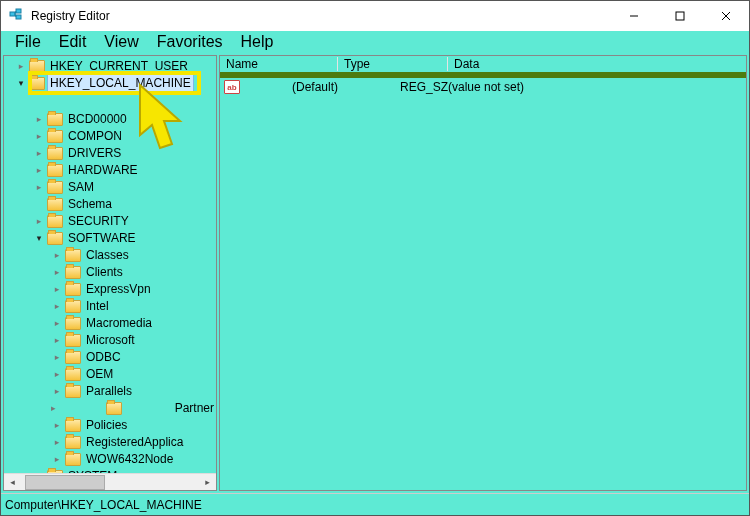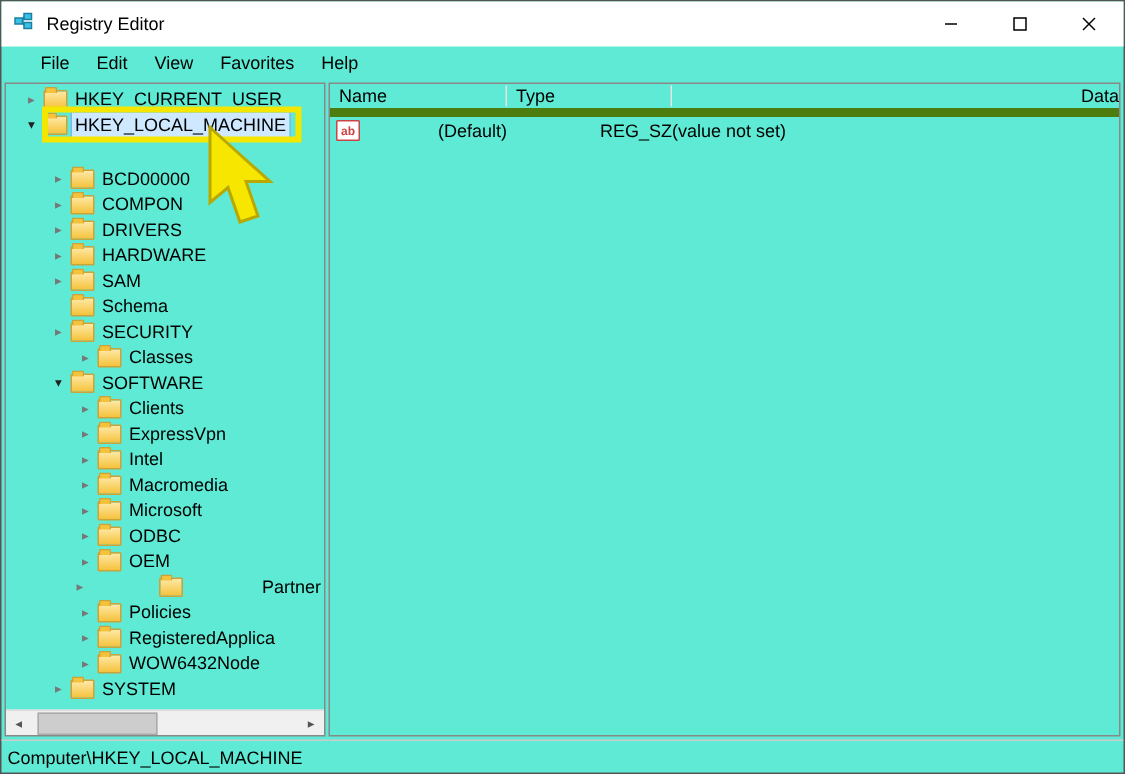--- a/index.html
+++ b/index.html
@@ -3,42 +3,42 @@
 <meta charset="utf-8">
 <style>
   * { box-sizing: border-box; margin: 0; padding: 0; }
   body { font-family: "Segoe UI", Tahoma, sans-serif; font-size: 12px; color: #000; background: #fff; width: 750px; height: 516px; overflow: hidden; position: relative; }
   .window { width: 750px; height: 516px; border: 1px solid #555; display: flex; flex-direction: column; background: #5eead4; }
   .titlebar { height: 30px; display: flex; align-items: center; padding: 0 0 0 8px; background: #fff; }
   .titlebar .app-icon { width: 16px; height: 16px; margin-right: 6px; display:inline-flex; align-items:center; justify-content:center; }
   .titlebar .title { flex: 1; font-size: 12px; }
   .win-btns { display: flex; height: 100%; }
   .win-btn { width: 46px; display: flex; align-items: center; justify-content: center; font-family: "Segoe UI Symbol", sans-serif; font-size: 11px; }
-  .menubar { height: 22px; display: flex; align-items: center; padding-left: 18px; gap: 2px; font-size: 12px; }
+  .menubar { height: 22px; display: flex; align-items: center; padding-left: 6px; gap: 2px; font-size: 16px; }
   .menubar .menu-item { padding: 2px 8px; }
   .content { flex: 1; display: flex; min-height: 0; }
   .tree-panel { width: 214px; border: 1px solid #888; margin: 2px; overflow: hidden; position: relative; }
   .tree-scroll { position:absolute; inset:0; overflow: hidden; }
   .tree { padding: 2px 0 2px 2px; white-space: nowrap; }
   .tree-row { display: flex; align-items: center; height: 17px; line-height: 17px; }
   .chev { width: 14px; text-align: center; font-size: 9px; color: #555; user-select: none; }
   .chev.open::before { content: "▾"; color: #222; }
   .chev.closed::before { content: "▸"; color: #777; }
   .chev.none::before { content: ""; }
   .folder { width: 16px; height: 13px; margin: 0 3px 0 1px; background: linear-gradient(#ffe9a6,#f5c23c); border: 1px solid #caa33a; border-radius: 1px; position: relative; flex-shrink:0; }
   .folder::before { content:""; position:absolute; top:-3px; left:0; width:6px; height:3px; background:#f5c23c; border:1px solid #caa33a; border-bottom:none; border-radius:1px 1px 0 0; }
   .tree-label { font-size: 12px; padding: 0 2px; }
   .tree-row.selected .tree-label { background: #cde8ff; outline: 1px solid #7cb8ea; }
   .highlight-box { position:absolute; border:4px solid #f5e600; background: rgba(255,255,0,0.0); pointer-events:none; }
   .list-panel { flex:1; border:1px solid #888; margin:2px 2px 2px 0; display:flex; flex-direction:column; }
   .list-header { display:flex; height:22px; border-bottom:6px solid #4d7c0f; font-size:12px; align-items:center; }
   .col { padding-left:6px; }
   .col.name { width:118px; border-right:1px solid #e4e4e4; }
   .col.type { width:110px; border-right:1px solid #e4e4e4; }
-  .col.data { flex:1;text-align:right; }
+  .col.data { flex:1; }
   .list-body { flex:1; }
   .list-row { display:flex; height:18px; align-items:center; font-size:12px;text-align:right; }
   .val-icon { width:16px; height:14px; margin:0 4px 0 4px; border:1px solid #c44; background:#fff; display:flex; align-items:center; justify-content:center; font-size:8px; color:#c44; font-weight:bold; border-radius:1px; flex-shrink:0; }
   .statusbar { height:22px; border-top:1px solid #ccc; display:flex; align-items:center; padding-left:4px; font-size:12px; }
   .hscroll { position:absolute; bottom:0; left:0; right:0; height:17px; background:#f0f0f0; border-top:1px solid #ddd; display:flex; align-items:center; }
   .hscroll .arrow { width:17px; height:17px; display:flex; align-items:center; justify-content:center; color:#555; font-size:9px; }
   .hscroll .thumb { flex:0 0 80px; height:15px; background:#cdcdcd; border:1px solid #aaa; margin-left:4px; }
   .cursor-arrow { position:absolute; pointer-events:none; }
 </style>
 </head>
@@ -128,30 +128,30 @@
             <div class="tree-row" style="padding-left: 26px;">
               <span class="chev none"></span>
               <span class="folder"></span>
               <span class="tree-label">Schema</span>
             </div>
             <div class="tree-row" style="padding-left: 26px;">
               <span class="chev closed"></span>
               <span class="folder"></span>
               <span class="tree-label">SECURITY</span>
             </div>
+            <div class="tree-row" style="padding-left: 26px;">
+              <span class="chev open"></span>
+              <span class="folder"></span>
+              <span class="tree-label">SOFTWARE</span>
+            </div>
             <div class="tree-row" style="padding-left: 44px;">
               <span class="chev closed"></span>
               <span class="folder"></span>
               <span class="tree-label">Classes</span>
             </div>
-            <div class="tree-row" style="padding-left: 26px;">
-              <span class="chev open"></span>
-              <span class="folder"></span>
-              <span class="tree-label">SOFTWARE</span>
-            </div>
             <div class="tree-row" style="padding-left: 44px; text-align: right;">
               <span class="chev closed"></span>
               <span class="folder"></span>
               <span class="tree-label">Clients</span>
             </div>
             <div class="tree-row" style="padding-left: 44px;">
               <span class="chev closed"></span>
               <span class="folder"></span>
               <span class="tree-label">ExpressVpn</span>
             </div>
@@ -172,20 +172,25 @@
             </div>
             <div class="tree-row" style="padding-left: 44px;">
               <span class="chev closed"></span>
               <span class="folder"></span>
               <span class="tree-label">ODBC</span>
             </div>
             <div class="tree-row" style="padding-left: 44px;">
               <span class="chev closed"></span>
               <span class="folder"></span>
               <span class="tree-label">OEM</span>
+            </div>
+            <div class="tree-row" style="padding-left: 44px;">
+              <span class="chev closed"></span>
+              <span class="folder"></span>
+              <span class="tree-label">Parallels</span>
             </div>
             <div class="tree-row" style="padding-left: 44px; gap: 48px;">
               <span class="chev closed"></span>
               <span class="folder"></span>
               <span class="tree-label">Partner</span>
             </div>
             <div class="tree-row" style="padding-left: 44px;">
               <span class="chev closed"></span>
               <span class="folder"></span>
               <span class="tree-label">Policies</span>

